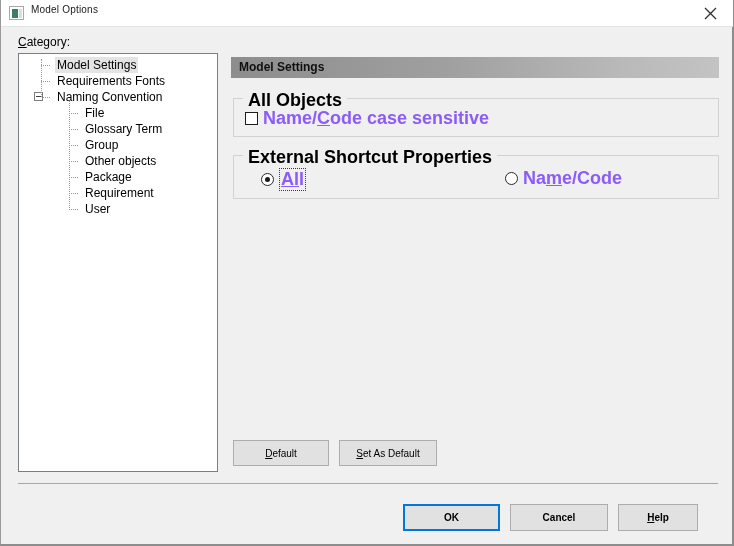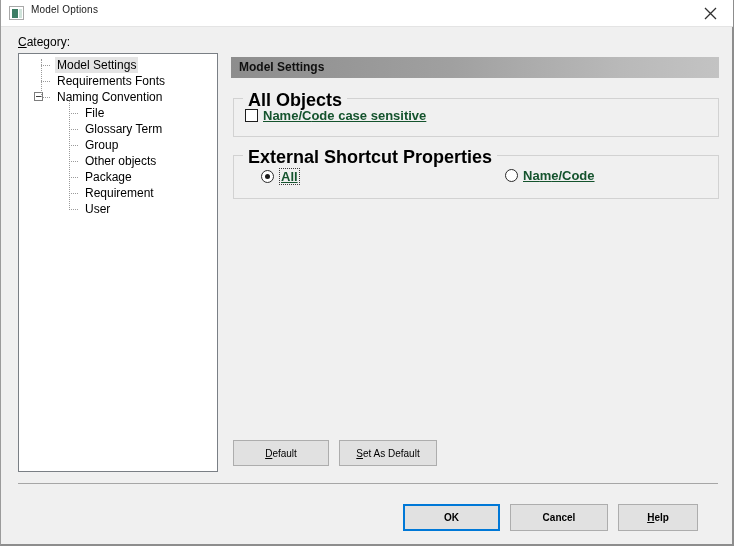--- a/index.html
+++ b/index.html
@@ -199,24 +199,23 @@
   }
   .checkbox {
     width: 13px; height: 13px;
     border: 1px solid #1d1d1d;
     background: #fff;
     box-sizing: border-box;
     margin-right: 5px;
     flex: 0 0 auto;
   }
   .cb-label, .rb-label {
-    font-size: 13px;
+    font-size: 18px;
     font-weight: bold;
-    color: #14532d;
-    text-decoration: underline;
+    color: #8b5cf6;
   }
 
   
   .rb-row {
     position: absolute;
     display: flex;
     align-items: center;
     cursor: default;
     white-space: nowrap;
   }

